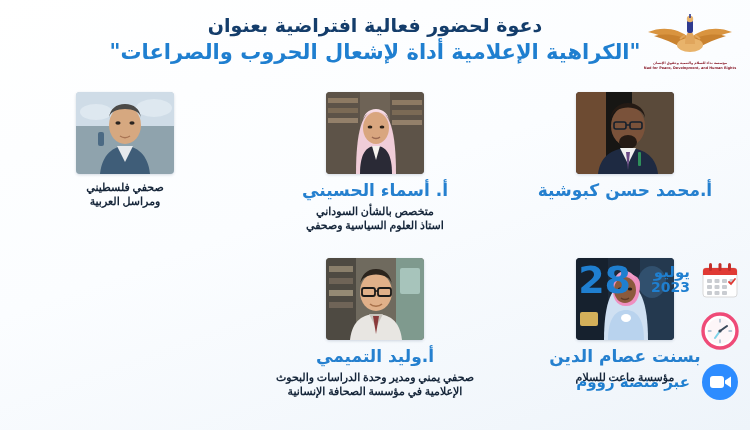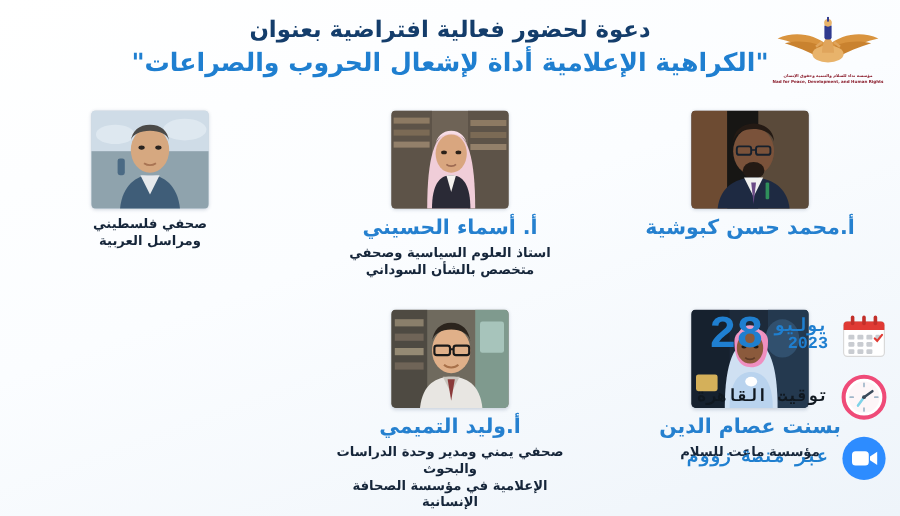--- a/index.html
+++ b/index.html
@@ -53,36 +53,37 @@
   }
   .photo svg{display:block;width:98px;height:82px;}
 
   .sp-name{
     color:#2580cf;font-size:17px;font-weight:bold;line-height:21px;
     margin-bottom:3px;white-space:nowrap;
   }
   .sp-role{
     color:#16263a;font-size:11px;font-weight:bold;line-height:14px;
     padding:0 20px;
+    font-family:Liberation Serif, serif;
   }
   .sp-role .l{display:block;}
 
   
   .info{
     position:absolute;right:8px;top:258px;width:190px;
   }
   .info-row{
     display:flex;align-items:center;justify-content:flex-start;
     direction:rtl;margin-bottom:7px;
   }
   .info-icon{
     width:44px;height:44px;flex:0 0 44px;margin-left:8px;
     display:flex;align-items:center;justify-content:center;
   }
-  .info-text{flex:1 1 auto;text-align:left;padding-left:2px;font-family:Liberation Mono, monospace;}
+  .info-text{flex:1 1 auto;text-align:left;padding-left:2px;}
 
   .date-wrap{
     display:flex;align-items:center;justify-content:flex-end;direction:ltr;
   }
   .date-my{
     text-align:right;line-height:15px;margin-left:2px;
   }
   .date-month{color:#1f7fd0;font-size:15px;font-weight:bold;}
   .date-year{color:#1f7fd0;font-size:14px;font-weight:bold;margin-left:18px;}
   .date-day{
@@ -168,22 +169,22 @@
           <path d="M37 30 C37 16, 63 16, 63 30 C63 22, 57 17, 50 17 C43 17, 37 22, 37 30 Z" fill="#f7dde6"></path>
           <ellipse cx="44" cy="35" rx="2.4" ry="1.6" fill="#2b2119"></ellipse>
           <ellipse cx="56" cy="35" rx="2.4" ry="1.6" fill="#2b2119"></ellipse>
           <path d="M46 45 C48 47, 52 47, 54 45" stroke="#9c6a52" stroke-width="1.4" fill="none"></path>
           <path d="M34 82 C34 62, 40 54, 50 54 C60 54, 66 62, 66 82 Z" fill="#2a2a36"></path>
           <path d="M46 54 L50 68 L54 54 Z" fill="#f5f2ee"></path>
         </svg>
       </div>
       <div class="sp-name">أ. أسماء الحسيني</div>
       <div class="sp-role">
+        <span class="l">متخصص بالشأن السوداني</span>
         <span class="l">استاذ العلوم السياسية وصحفي</span>
-        <span class="l">متخصص بالشأن السوداني</span>
       </div>
     </div>
 
     <div class="cell">
       <div class="photo">
         <svg viewBox="0 0 98 82" preserveAspectRatio="none">
           <rect width="98" height="82" fill="#c7d6e2"></rect>
           <rect x="0" y="0" width="98" height="34" fill="#cfdce7"></rect>
           <rect x="0" y="34" width="98" height="48" fill="#8fa3ad"></rect>
           <ellipse cx="20" cy="20" rx="16" ry="8" fill="#dee8f0"></ellipse>
@@ -311,21 +312,20 @@
             <line x1="20" y1="29" x2="20" y2="31.5"></line>
             <line x1="8.5" y1="20" x2="11" y2="20"></line>
             <line x1="29" y1="20" x2="31.5" y2="20"></line>
           </g>
           <line x1="20" y1="20" x2="27" y2="15" stroke="#3a4a5a" stroke-width="2.1" stroke-linecap="round"></line>
           <line x1="20" y1="20" x2="15" y2="27" stroke="#7fd3e8" stroke-width="2.1" stroke-linecap="round"></line>
           <circle cx="20" cy="20" r="1.6" fill="#3a4a5a"></circle>
         </svg>
       </div>
       <div class="info-text">
-        <div class="time-sub">توقيت القاهرة</div>
       </div>
     </div>
 
     <div class="info-row">
       <div class="info-icon">
         <svg width="38" height="38" viewBox="0 0 38 38">
           <circle cx="19" cy="19" r="18" fill="#2d8cff"></circle>
           <rect x="9" y="13" width="14" height="12" rx="3" fill="#ffffff"></rect>
           <path d="M24 17.5 L30 13.5 v11 l-6 -4 z" fill="#ffffff"></path>
         </svg>

